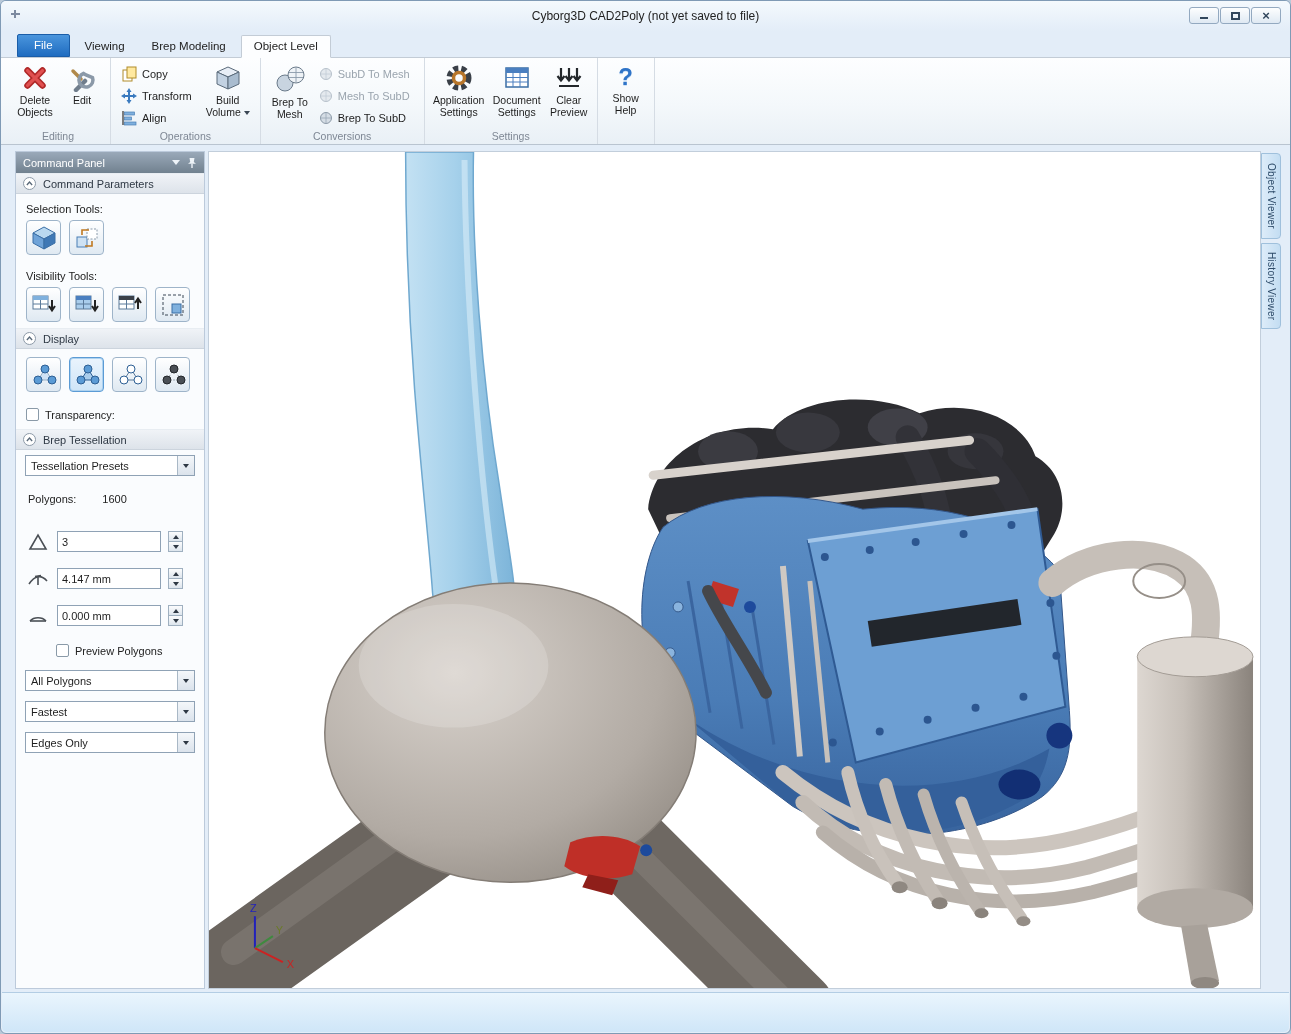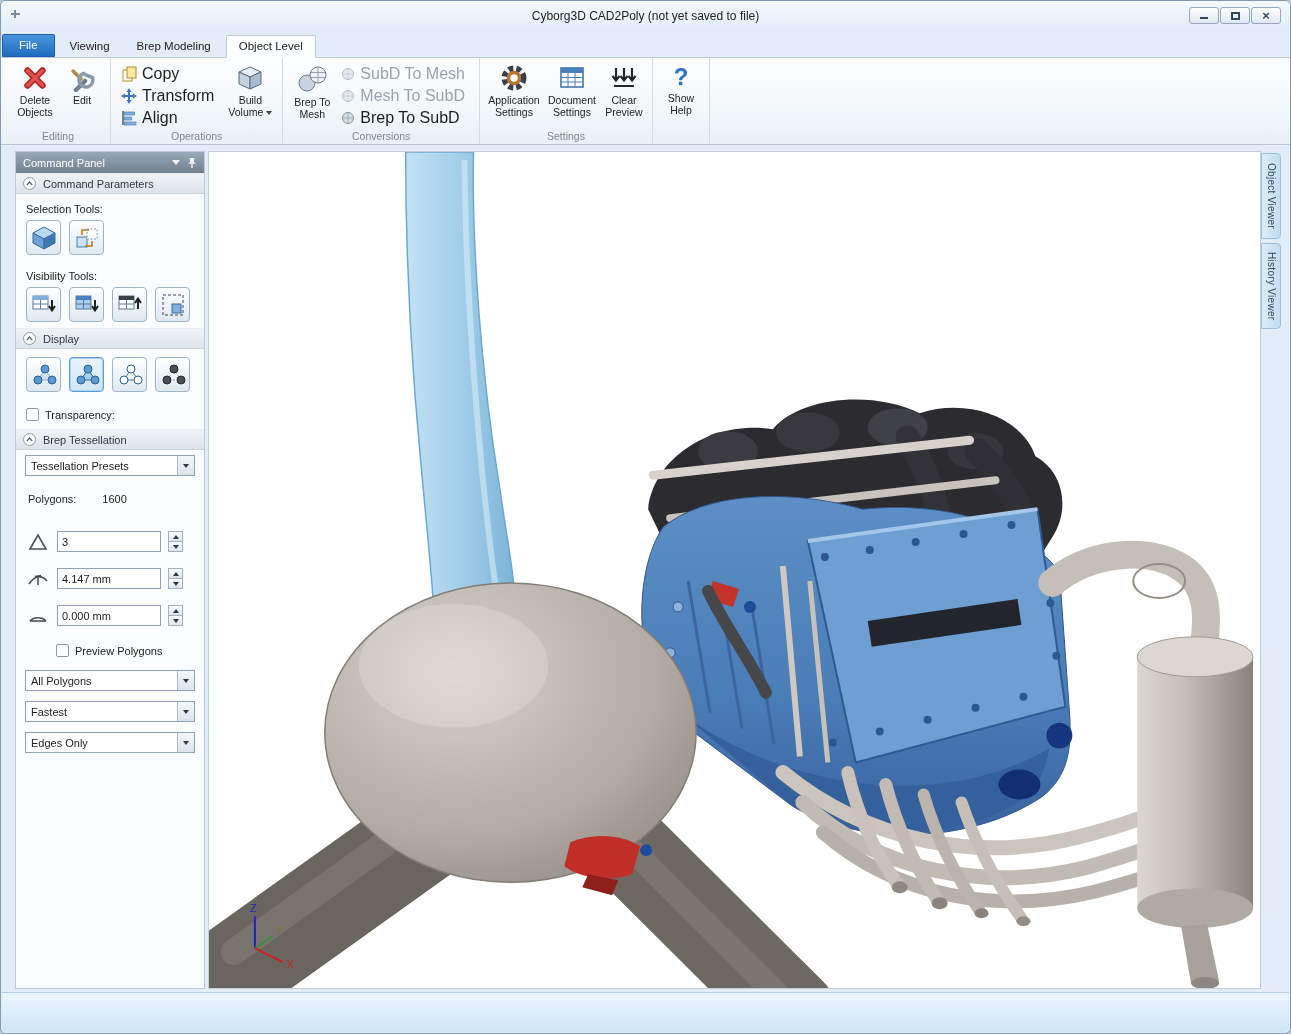--- a/index.html
+++ b/index.html
@@ -12,36 +12,36 @@
     font-size:12px;color:#222;background:linear-gradient(#f4f9fd,#e3edf8)}
   .app-glyph{position:absolute;left:10px;top:9px;width:12px;height:10px}
   .win-controls{position:absolute;right:9px;top:6px;display:flex;gap:1px}
   .win-btn{width:30px;height:17px;border:1px solid #93a9c0;background:linear-gradient(#fdfefe,#dfe9f3);
     border-radius:3px;display:flex;align-items:center;justify-content:center;font-size:11px;color:#31465c}
   .min-shape{width:8px;height:6px;border-bottom:2px solid #31465c}
   .max-shape{width:9px;height:8px;border:2px solid #31465c}
   .close-glyph{font-weight:bold;font-size:13px;line-height:1}
 
   
-  .tabrow{position:relative;display:flex;align-items:flex-end;height:26px;padding-left:1px;gap:3px}
+  .tabrow{position:relative;display:flex;align-items:flex-end;height:26px;padding-left:16px;gap:3px}
   .tab{padding:4px 12px 5px;font-size:11.5px;color:#222;border-radius:2px 2px 0 0}
   .tab-file{background:linear-gradient(#4a95dd,#1f6cc0);color:#fff;border:1px solid #1a5da8;padding:4px 16px 5px}
   .tab-active{background:#fdfeff;border:1px solid #c3ccd6;border-bottom:1px solid #fdfeff;margin-bottom:-1px;z-index:2}
 
   
   .ribbon{position:relative;border-top:1px solid #c3ccd6;border-bottom:1px solid #b9c4d0;
     background:linear-gradient(#fdfeff 0%,#f4f8fb 55%,#e9f0f6 100%);height:88px;display:flex;padding-left:5px}
   .rgroup{display:flex;flex-direction:column;border-right:1px solid #d5dce4;padding:0 4px}
   .rgroup-content{flex:1;display:flex;align-items:flex-start;gap:2px;padding:2px 2px 0}
   .rgroup-label{height:15px;line-height:15px;text-align:center;font-size:10.5px;color:#7e8794}
   .rbtn-big{display:flex;flex-direction:column;align-items:center;padding:3px 2px 0;gap:2px;
     border:1px solid transparent;border-radius:3px;text-align:center;font-size:10.5px;line-height:1.15;color:#1e1e1e}
   .w44{width:46px}.w50{width:52px}.w54{width:56px}.w42{width:44px}
   .rcol{display:flex;flex-direction:column;gap:1px;padding-top:3px}
-  .rbtn-small{display:flex;align-items:center;gap:5px;height:21px;padding:0 7px 0 3px;font-size:16px;border:1px solid transparent;border-radius:2px;color:#1e1e1e}
+  .rbtn-small{display:flex;align-items:center;gap:5px;height:21px;padding:0 7px 0 3px;font-size:11px;border:1px solid transparent;border-radius:2px;color:#1e1e1e}
   .rbtn-small.disabled{color:#9aa4ae}
   .dd{display:inline-block;margin-left:3px;width:0;height:0;border-left:3.5px solid transparent;border-right:3.5px solid transparent;border-top:4px solid #3a4654;vertical-align:middle}
   .help-q{font-size:24px;font-weight:bold;color:#2f74c8;line-height:26px;text-shadow:0 1px 0 #cfe2f5}
 
   
   .cmd-panel{position:absolute;left:14px;top:150px;width:190px;bottom:44px;background:#fafcfe;
     border:1px solid #bccadb;display:flex;flex-direction:column;overflow:hidden}
   .cmd-header{height:21px;flex:0 0 21px;background:linear-gradient(#9aa9b9,#71818f);color:#fff;font-size:11px;
     display:flex;align-items:center;padding:0 7px;gap:7px}
   .cmd-header-title{flex:1}

